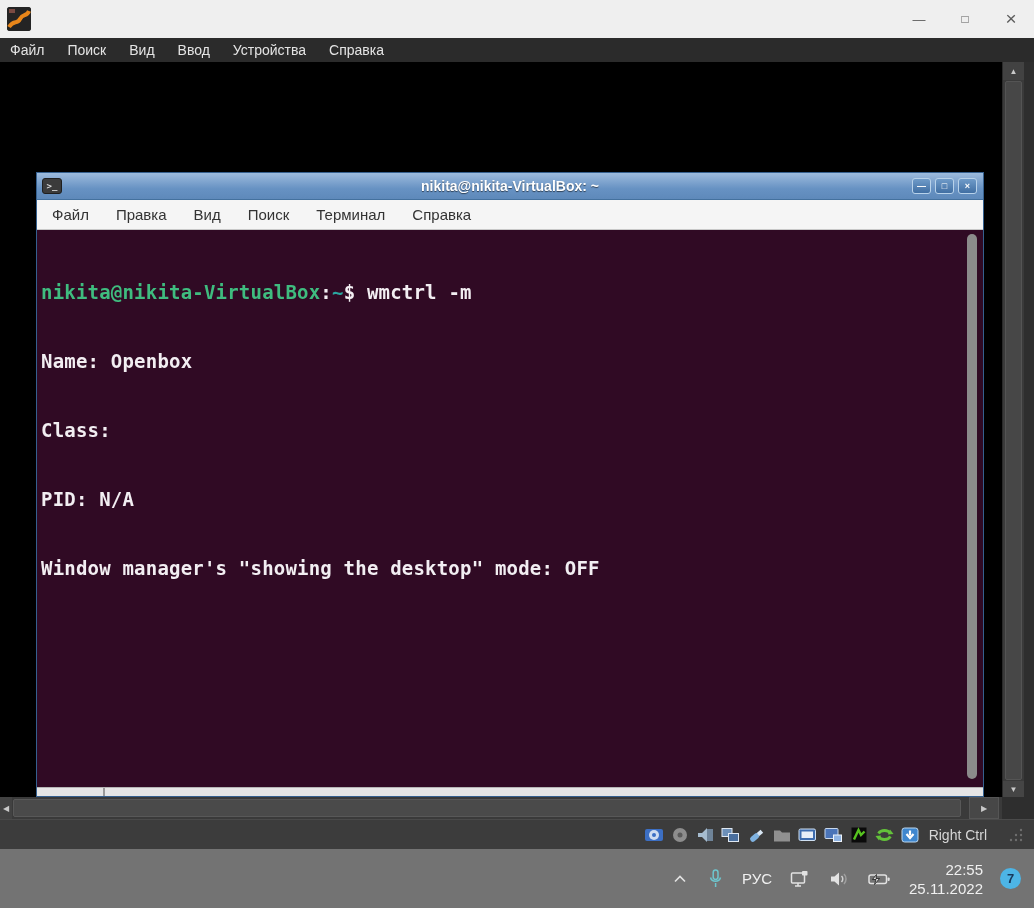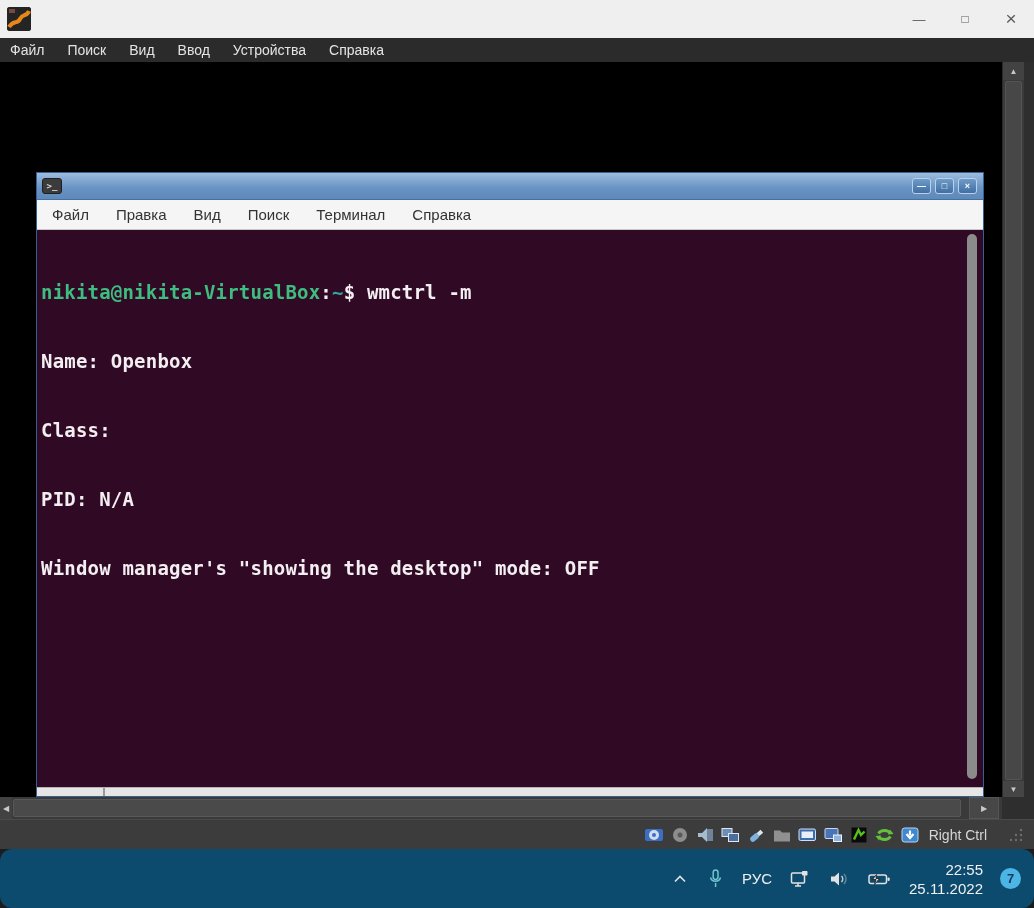--- a/index.html
+++ b/index.html
@@ -53,21 +53,21 @@
   .t-bottomstrip { position:absolute; left:0; bottom:0; width:100%; height:9px; background:#e6e6e6; border-top:1px solid #b5b5b5; }
   .t-strip-divider { position:absolute; left:66px; top:0; width:2px; height:100%; background:#9a9a9a; }
 
   
   .statusbar { position:absolute; left:0; top:819px; width:100%; height:30px; background:#3c3c3c; border-top:1px solid #4a4a4a; display:flex; align-items:center;padding-left:32px; }
   .status-icons { margin-left:auto; display:flex; align-items:center; gap:7px; padding-right:10px; }
   .status-icons svg { display:block; }
   .hostkey { color:#d6d6d6; font-size:14px; margin-left:3px; margin-right:14px; }
 
   
-  .taskbar { position:absolute; left:0; top:849px; width:100%; height:59px; background:#0c4a6e; display:flex; align-items:center;border-radius:12px; }
+  .taskbar { position:absolute; left:0; top:849px; width:100%; height:59px; background:#737373; display:flex; align-items:center; }
   .tray { margin-left:auto; display:flex; align-items:center; gap:17px; padding-right:13px; }
   .lang { color:#f0f0f0; font-size:15px; }
   .clock { display:flex; flex-direction:column; align-items:flex-end; color:#f0f0f0; font-size:15px; line-height:19px; }
   .badge { width:21px; height:21px; border-radius:50%; background:#4db5e6; color:#17395c; font-size:13px; font-weight:bold; display:flex; align-items:center; justify-content:center; }
 </style>
 </head>
 <body>
 
 <div class="screen">
 
@@ -94,20 +94,21 @@
     <span>Устройства</span>
     <span>Справка</span>
   </div>
 
   <div class="vm-area">
     <div class="vm-black"></div>
 
     <div class="terminal">
       <div class="t-titlebar">
         <div class="t-icon">&gt;_</div>
+        <div class="t-title">nikita@nikita-VirtualBox: ~</div>
         <div class="t-buttons">
           <div class="t-btn">—</div>
           <div class="t-btn">□</div>
           <div class="t-btn">×</div>
         </div>
       </div>
       <div class="t-menubar">
         <span>Файл</span>
         <span>Правка</span>
         <span>Вид</span>

